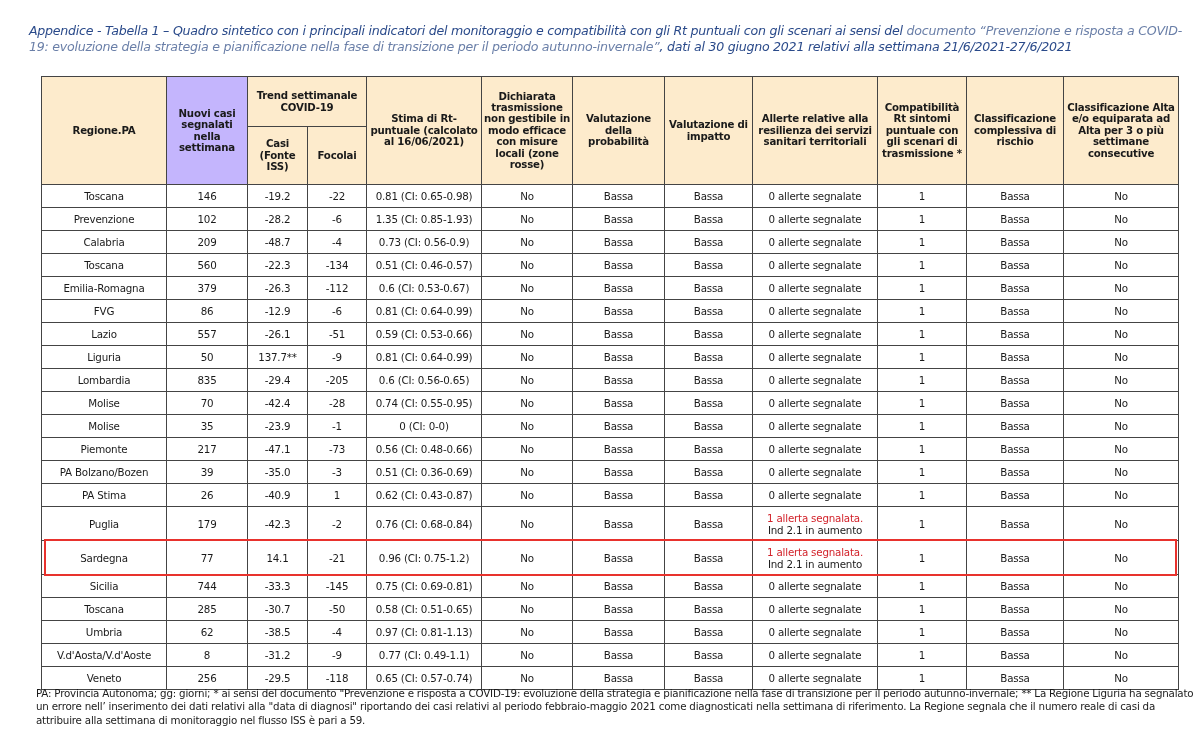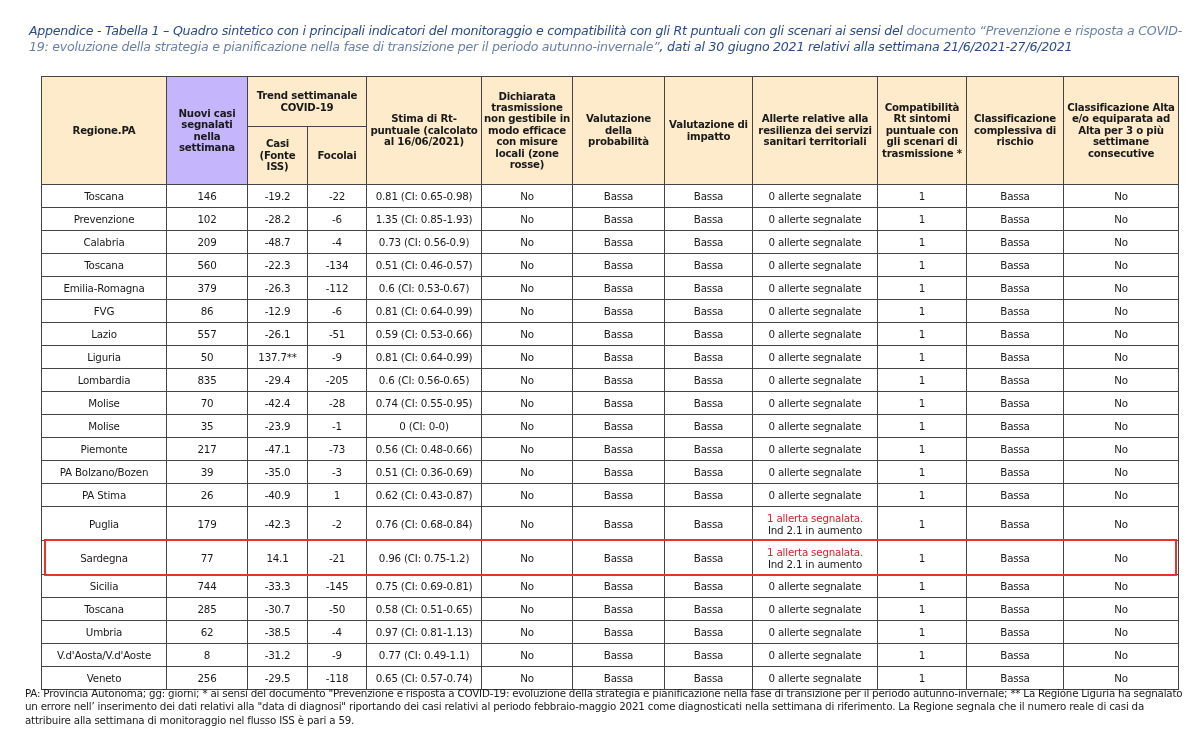--- a/index.html
+++ b/index.html
@@ -12,21 +12,21 @@
   table.main { position: absolute; left: 41px; top: 76px; border-collapse: collapse;
                table-layout: fixed; width: 1137px; }
   table.main th, table.main td { border: 1px solid #444; text-align: center; vertical-align: middle;
                padding: 0 2px; }
   table.main th { background: #fdebcc; font-weight: bold; font-size: 10.2px; line-height: 11.4px;
                   color: #1a1a1a; letter-spacing: -0.2px; }
   table.main th.hl { background: #c4b5fd; }
   table.main td { font-size: 10.3px; height: 22px; letter-spacing: -0.2px; }
   table.main tr.tall td { height: 33px; line-height: 12px; }
   .alert-red { color: #d2222a; }
-  .footnote { position: absolute; left: 25px; top: 687px; width: 1160px;
+  .footnote { position: absolute; left: 36px; top: 687px; width: 1160px;
               font-size: 10.3px; line-height: 13.4px; color: #1a1a1a; letter-spacing: -0.2px; }
   .hl-box { position: absolute; left: 44px; top: 540px; width: 1129px; height: 31px;
             border: 2px solid #e8322d; pointer-events: none; }
 </style>
 </head>
 <body>
 
 <div class="caption"><span>Appendice - Tabella 1 – Quadro sintetico con i principali indicatori del monitoraggio e compatibilità con gli Rt puntuali con gli scenari ai sensi del </span><span class="doc">documento “Prevenzione e risposta a COVID-19: evoluzione della strategia e pianificazione nella fase di transizione per il periodo autunno-invernale”</span><span>, dati al 30 giugno 2021 relativi alla settimana 21/6/2021-27/6/2021</span></div>
 
 <table class="main">

